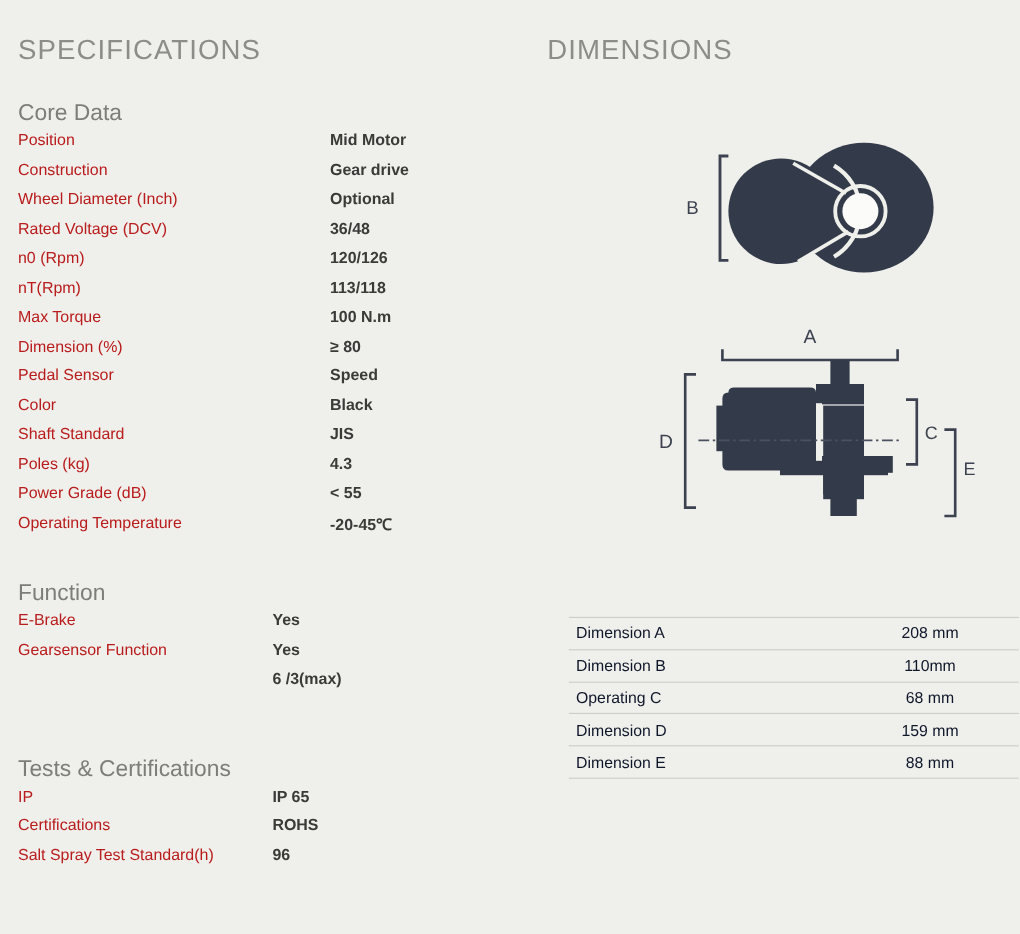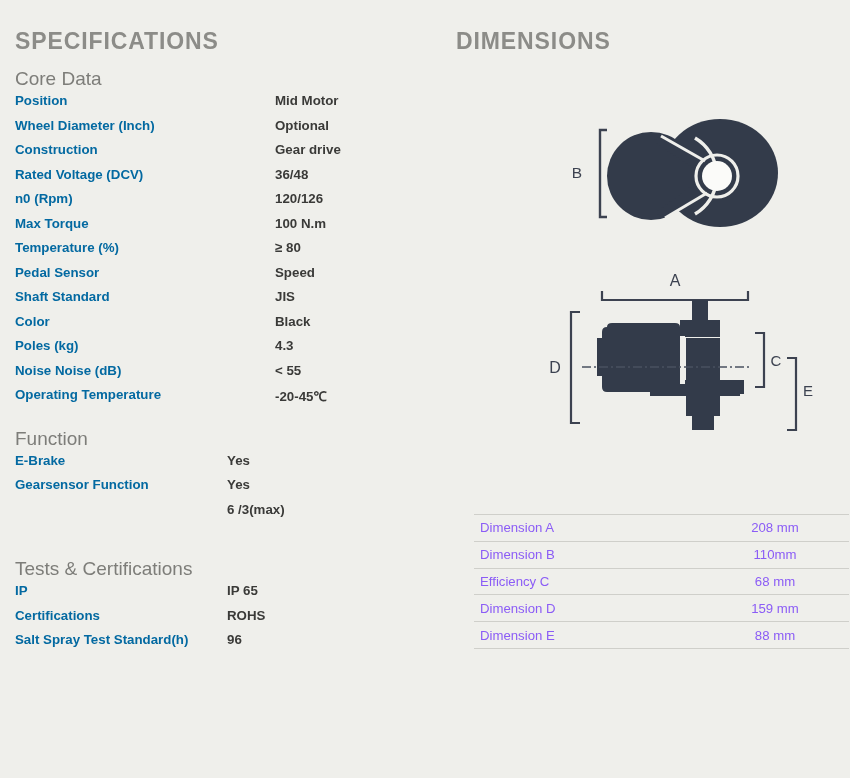--- a/index.html
+++ b/index.html
@@ -12,56 +12,56 @@
     overflow: hidden;
     position: relative;
   }
 
   .page { position: relative; width: 850px; height: 778px; }
 
   
   .col-title {
     position: absolute;
     font-size: 23px;
-    font-weight: 700;
+    font-weight: 400;
     color: #8c8c88;
     letter-spacing: 0.9px;
     white-space: nowrap;
   }
   #specs-title { left: 15px; top: 28px; }
   #dims-title  { left: 456px; top: 28px; }
 
   
   .specs-col {
     position: absolute;
     left: 15px;
     top: 68px;
     width: 420px;
   }
 
-  .spec-group { margin-bottom: 0; }
+  .spec-group { margin-bottom: 0; margin-top: 16px; }
 
   .group-heading {
     font-size: 19px;
     font-weight: 300;
     color: #7d7d79;
     margin-bottom: 3px;
     white-space: nowrap;
   }
 
   .spec-row {
     display: flex;
     align-items: baseline;
     height: 24.5px;
   }
 
   .spec-label {
     font-size: 13.3px;
-    color: #0369a1;
-    font-weight: 700;
+    color: #b91c1c;
+    font-weight: 400;
     white-space: nowrap;
     flex: 0 0 auto;
   }
 
   .spec-value {
     font-size: 13.3px;
     color: #3a3a38;
     font-weight: bold;
     white-space: nowrap;
     position: absolute;
@@ -88,21 +88,21 @@
     left: 474px;
     top: 514px;
     width: 375px;
     border-collapse: collapse;
   }
   .dims-table tr { height: 26.8px; }
   .dims-table td {
     border-top: 1px solid #cfcfca;
     border-bottom: 1px solid #cfcfca;
     font-size: 13.2px;
-    color: #8b5cf6;
+    color: #0f172a;
     padding: 0 4px 0 6px;
     vertical-align: middle;
   }
   .dims-table td.dim-val {
     padding-left: 0;
     text-align: center;
     width: 144px;
   }
 
   svg text {
@@ -122,61 +122,65 @@
   <div class="specs-col">
 
     <div class="spec-group vcol-a">
       <div class="group-heading">Core Data</div>
 
       <div class="spec-row">
         <span class="spec-label">Position</span>
         <span class="spec-value">Mid Motor</span>
       </div>
       <div class="spec-row">
+        <span class="spec-label">Construction</span>
+        <span class="spec-value">Gear drive</span>
+      </div>
+      <div class="spec-row">
         <span class="spec-label">Wheel Diameter (Inch)</span>
         <span class="spec-value">Optional</span>
       </div>
       <div class="spec-row">
-        <span class="spec-label">Construction</span>
-        <span class="spec-value">Gear drive</span>
-      </div>
-      <div class="spec-row">
         <span class="spec-label">Rated Voltage (DCV)</span>
         <span class="spec-value">36/48</span>
       </div>
       <div class="spec-row">
         <span class="spec-label">n0 (Rpm)</span>
         <span class="spec-value">120/126</span>
       </div>
       <div class="spec-row">
+        <span class="spec-label">nT(Rpm)</span>
+        <span class="spec-value">113/118</span>
+      </div>
+      <div class="spec-row">
         <span class="spec-label">Max Torque</span>
         <span class="spec-value">100 N.m</span>
       </div>
       <div class="spec-row">
-        <span class="spec-label">Temperature (%)</span>
+        <span class="spec-label">Dimension (%)</span>
         <span class="spec-value">≥ 80</span>
       </div>
       <div class="spec-row">
         <span class="spec-label">Pedal Sensor</span>
         <span class="spec-value">Speed</span>
       </div>
       <div class="spec-row">
+        <span class="spec-label">Color</span>
+        <span class="spec-value">Black</span>
+      </div>
+      <div class="spec-row">
         <span class="spec-label">Shaft Standard</span>
         <span class="spec-value">JIS</span>
       </div>
       <div class="spec-row">
-        <span class="spec-label">Color</span>
-        <span class="spec-value">Black</span>
-      </div>
-      <div class="spec-row">
         <span class="spec-label">Poles (kg)</span>
         <span class="spec-value">4.3</span>
       </div>
       <div class="spec-row">
-        <span class="spec-label">Noise Noise (dB)</span>
+        <span class="spec-label">Power Grade (dB)</span>
         <span class="spec-value">&lt; 55</span>
       </div>
       <div class="spec-row">
         <span class="spec-label">Operating Temperature</span>
         <span class="spec-value">-20-45℃</span>
       </div>
     </div>
 
     <div class="group-gap"></div>
 
@@ -300,21 +304,21 @@
     <tbody>
       <tr>
         <td>Dimension A</td>
         <td class="dim-val">208 mm</td>
       </tr>
       <tr>
         <td>Dimension B</td>
         <td class="dim-val">110mm</td>
       </tr>
       <tr>
-        <td>Efficiency C</td>
+        <td>Operating C</td>
         <td class="dim-val">68 mm</td>
       </tr>
       <tr>
         <td>Dimension D</td>
         <td class="dim-val">159 mm</td>
       </tr>
       <tr>
         <td>Dimension E</td>
         <td class="dim-val">88 mm</td>
       </tr>

